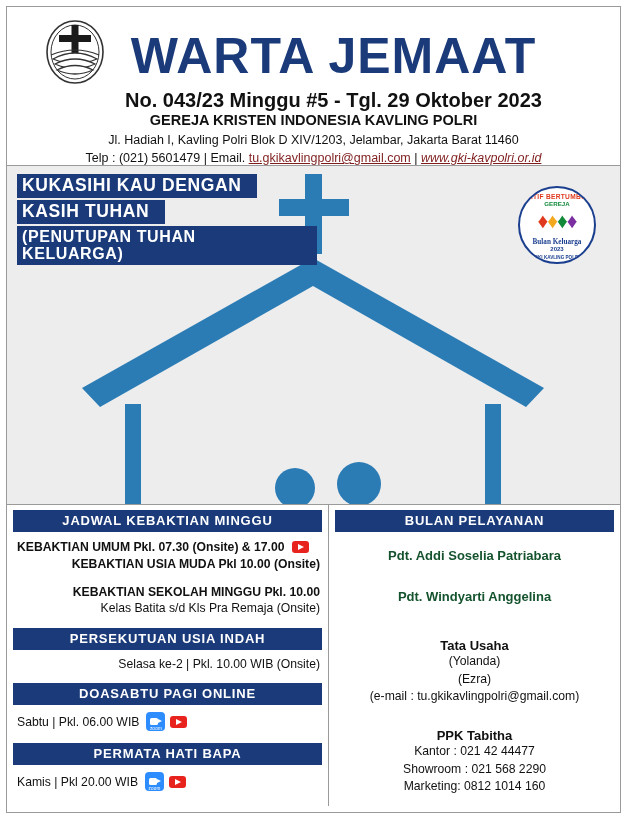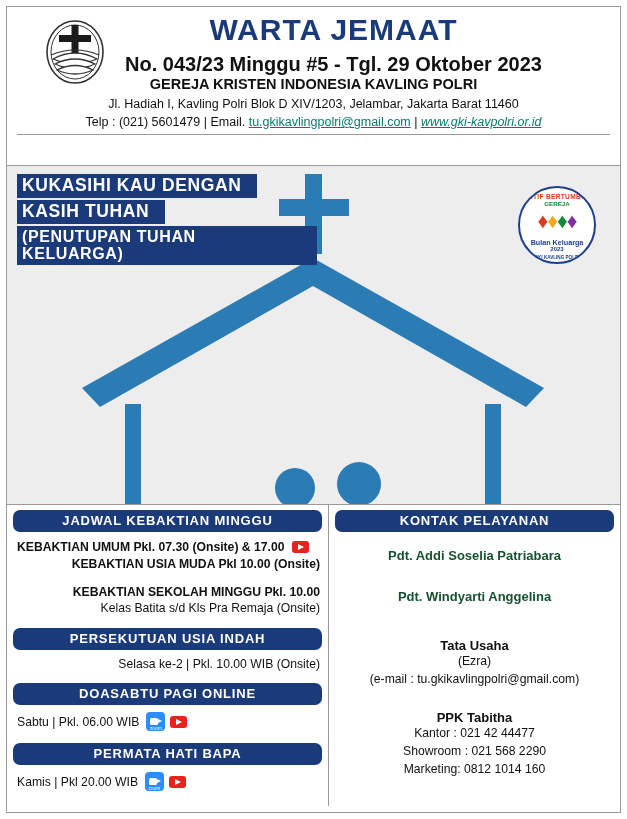--- a/index.html
+++ b/index.html
@@ -31,26 +31,26 @@
   .logo {
     position: absolute;
     left: 38px; top: 12px;
     width: 60px; height: 66px;
   }
   .masthead {
     text-align: center;
     padding-left: 40px;
   }
   .masthead-title {
-    font-size: 30px;
+    font-size: 50px;
     font-weight: bold;
     color: #1a3a7a;
     letter-spacing: 1.0px;
     line-height: 1.0;
-    margin-top: 2px;
+    margin-top: 18px;
     font-family: "Liberation Sans", sans-serif;
   }
   .masthead-sub {
     font-size: 20px;
     font-weight: bold;
     color: #111;
     margin-top: 8px;
   }
   .church-name {
     text-align: center;
@@ -64,21 +64,21 @@
     color: #111;
     margin-top: 5px;
   }
   .contactline {
     text-align: center;
     font-size: 12.5px;
     color: #111;
     margin-top: 4px;
   }
   .contactline a {
-    color: #0f766e;
+    color: #7f1d1d;
     text-decoration: underline;
   }
   .contactline .italic-link {
     font-style: italic;
   }
   .hr-line {
     margin: 5px 10px 0 10px;
     height: 1px;
     background: #9a9a9a;
   }
@@ -130,21 +130,21 @@
     font-weight: bold;
     color: #1b3f8f;
   }
   .badge .arc {
     top: 5px;
     font-size: 6.6px;
     color: #e03a1e;
     letter-spacing: 0.3px;
   }
   .badge .arc2 { top: 12px; color: #128a3a; font-size: 6.2px;}
-  .badge .bk { top: 50px; font-size: 7.2px; color:#1b3f8f;}
+  .badge .bk { top: 50px; font-size: 7.2px; color:#1b3f8f;font-family:Liberation Serif, serif;}
   .badge .yr { top: 58px; font-size: 6px; color:#1b3f8f;}
   .badge .gki { top: 67px; font-size: 4.6px; color:#1b3f8f;}
   .badge-figs {
     position: absolute;
     left: 0; top: 22px;
     width: 100%;
     text-align: center;
     font-size: 21px;
     letter-spacing: -1px;
     line-height: 1;
@@ -170,21 +170,20 @@
   }
   .bar {
     background: #1a3a7a;
     color: #fff;
     text-align: center;
     font-size: 13px;
     font-weight: bold;
     letter-spacing: 0.8px;
     padding: 3px 0 4px 0;
     margin-bottom: 6px;
-    border-radius: 7px;
   }
   .item {
     font-size: 12.2px;
     color: #111;
     line-height: 1.35;
     padding: 0 2px;
     text-align: right;
   }
   .item.bold { font-weight: bold; }
   .gap10 { height: 11px; }
@@ -382,27 +381,28 @@
         <div class="row-inline">
           <span class="item">Kamis | Pkl 20.00 WIB</span>
           <span class="zoom">
               <span class="zoom-lbl">zoom</span>
             </span>
           <span class="yt"></span>
         </div>
       </div>
 
       <div class="col-right">
-        <div class="bar">KONTAK  PELAYANAN</div>
+        <div class="bar">BULAN  PELAYANAN</div>
 
         <div class="r-center r-name">Pdt. Addi Soselia Patriabara</div>
         <div class="r-center r-name r-name2">Pdt. Windyarti Anggelina</div>
 
         <div class="r-center r-blk">
           <div class="r-b-title">Tata Usaha</div>
+          <div class="r-b-line">(Yolanda)</div>
           <div class="r-b-line">(Ezra)</div>
           <div class="r-b-line">(e-mail : tu.gkikavlingpolri@gmail.com)</div>
         </div>
 
         <div class="r-center r-blk2">
           <div class="r-b-title">PPK Tabitha</div>
           <div class="r-b-line">Kantor :  021 42 44477</div>
           <div class="r-b-line">Showroom :  021 568  2290</div>
           <div class="r-b-line">Marketing:  0812  1014   160</div>
         </div>

